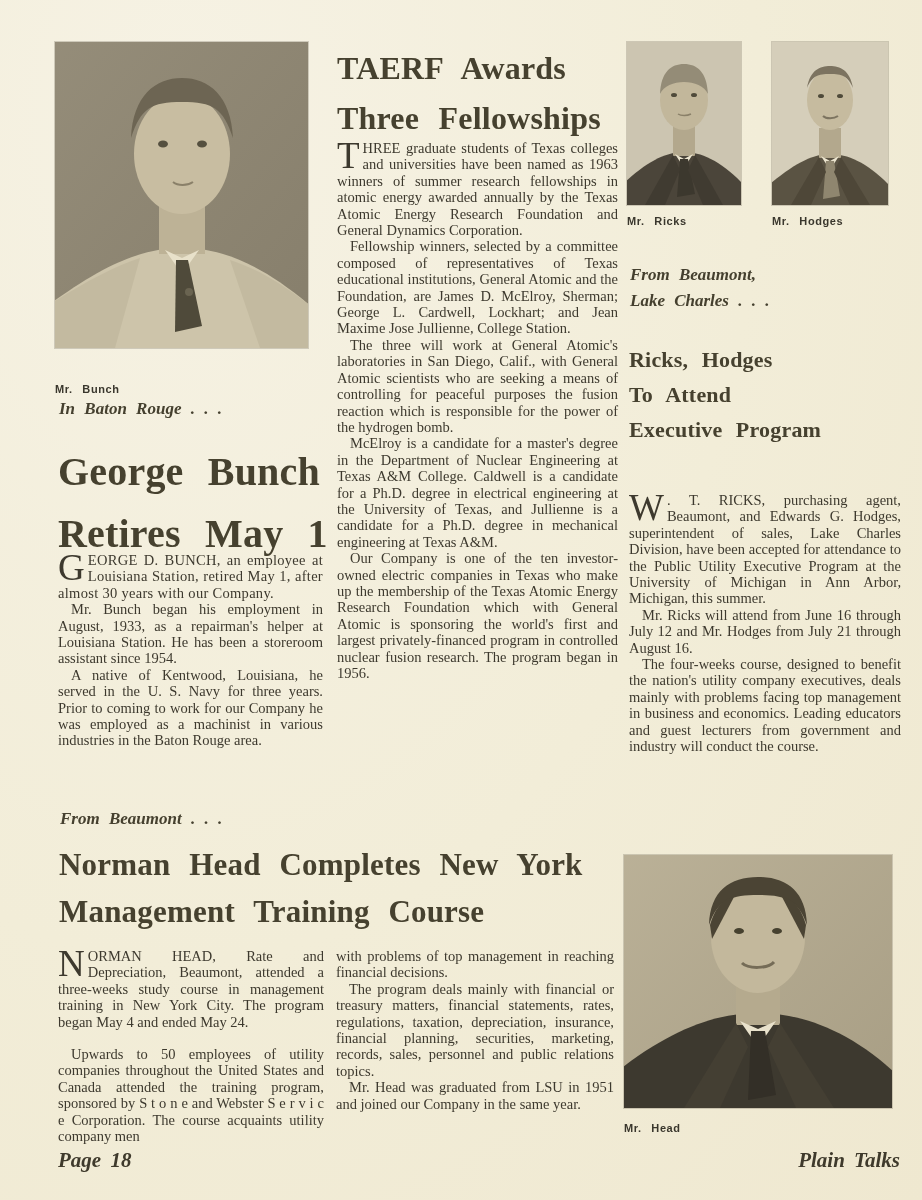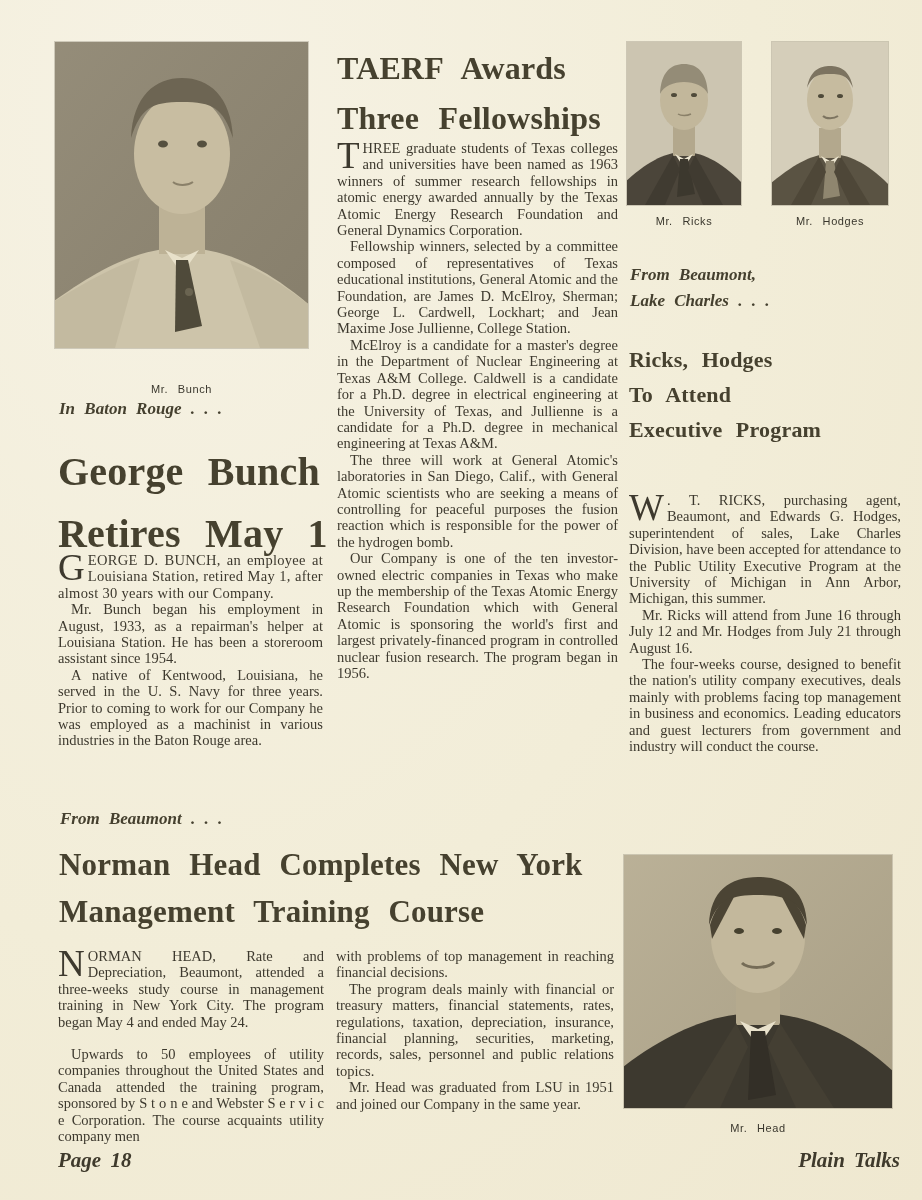--- a/index.html
+++ b/index.html
@@ -5,23 +5,23 @@
   html,body{margin:0;padding:0;background:#e8e3d0;}
   .page{
     position:relative;width:922px;height:1200px;overflow:hidden;
     background:radial-gradient(ellipse at 20% 10%, #f6f2e4 0%, #f2edd8 55%, #efe8d0 100%);
     font-family:"Liberation Serif","DejaVu Serif",serif;
     color:#3d392e;
   }
   .photo{position:absolute;margin:0;padding:0;box-shadow:0 0 0 1px rgba(90,84,66,.25);}
   .photo svg{display:block;width:100%;height:100%;}
   .caption{
-    position:absolute;text-align:center;
+    position:absolute;text-align:left;
     font-family:"Liberation Sans","DejaVu Sans",sans-serif;
-    font-size:11px;font-weight:normal;letter-spacing:.6px;word-spacing:6px;color:#3a372d;
+    font-size:11px;font-weight:bold;letter-spacing:.6px;word-spacing:6px;color:#3a372d;
   }
   .kicker{
     position:absolute;font-size:17px;font-weight:bold;font-style:italic;
     color:#45402f;word-spacing:5px;line-height:1.55;
   }
   .headline{
     position:absolute;margin:0;font-weight:bold;color:#46412f;
     font-size:30px;line-height:1.55;word-spacing:.35em;letter-spacing:.2px;
     font-family:"Liberation Serif","DejaVu Serif",serif;
   }
@@ -83,22 +83,22 @@
   </div>
 
   <h1 class="headline" style="left:337px;top:44px;width:290px;font-size:32px;">
     <span>TAERF Awards</span><br>
     <span>Three Fellowships</span>
   </h1>
 
   <div class="bodycol" style="left:337px;top:140px;width:281px;">
     <p><span class="dropcap">T</span><span>HREE graduate students of Texas colleges and universities have been named as 1963 winners of summer research fellowships in atomic energy awarded annually by the Texas Atomic Energy Research Foundation and General Dynamics Corporation.</span></p>
     <p class="indent">Fellowship winners, selected by a committee composed of representatives of Texas educational institutions, General Atomic and the Foundation, are James D. McElroy, Sherman; George L. Cardwell, Lockhart; and Jean Maxime Jose Jullienne, College Station.</p>
+    <p class="indent">The three will work at General Atomic's laboratories in San Diego, Calif., with General Atomic scientists who are seeking a means of controlling for peaceful purposes the fusion reaction which is responsible for the power of the hydrogen bomb.</p>
     <p class="indent">McElroy is a candidate for a master's degree in the Department of Nuclear Engineering at Texas A&amp;M College. Caldwell is a candidate for a Ph.D. degree in electrical engineering at the University of Texas, and Jullienne is a candidate for a Ph.D. degree in mechanical engineering at Texas A&amp;M.</p>
-    <p class="indent">The three will work at General Atomic's laboratories in San Diego, Calif., with General Atomic scientists who are seeking a means of controlling for peaceful purposes the fusion reaction which is responsible for the power of the hydrogen bomb.</p>
     <p class="indent">Our Company is one of the ten investor-owned electric companies in Texas who make up the membership of the Texas Atomic Energy Research Foundation which with General Atomic is sponsoring the world's first and largest privately-financed program in controlled nuclear fusion research. The program began in 1956.</p>
   </div>
 
   <figure class="photo" style="left:627px;top:42px;width:114px;height:163px;">
     <svg viewBox="0 0 114 163" preserveAspectRatio="none">
       <rect width="114" height="163" fill="#ccc5b1"></rect>
       <path d="M-2,163 L-2,140 C22,118 40,110 57,110 C74,110 94,119 116,142 L116,163 Z" fill="#4b453a"></path>
       <rect x="46" y="84" width="22" height="30" fill="#b3a88d"></rect>
       <ellipse cx="57" cy="58" rx="24" ry="30" fill="#c2b79b"></ellipse>
       <ellipse cx="47" cy="53" rx="3" ry="2" fill="#4f4a3a"></ellipse>

